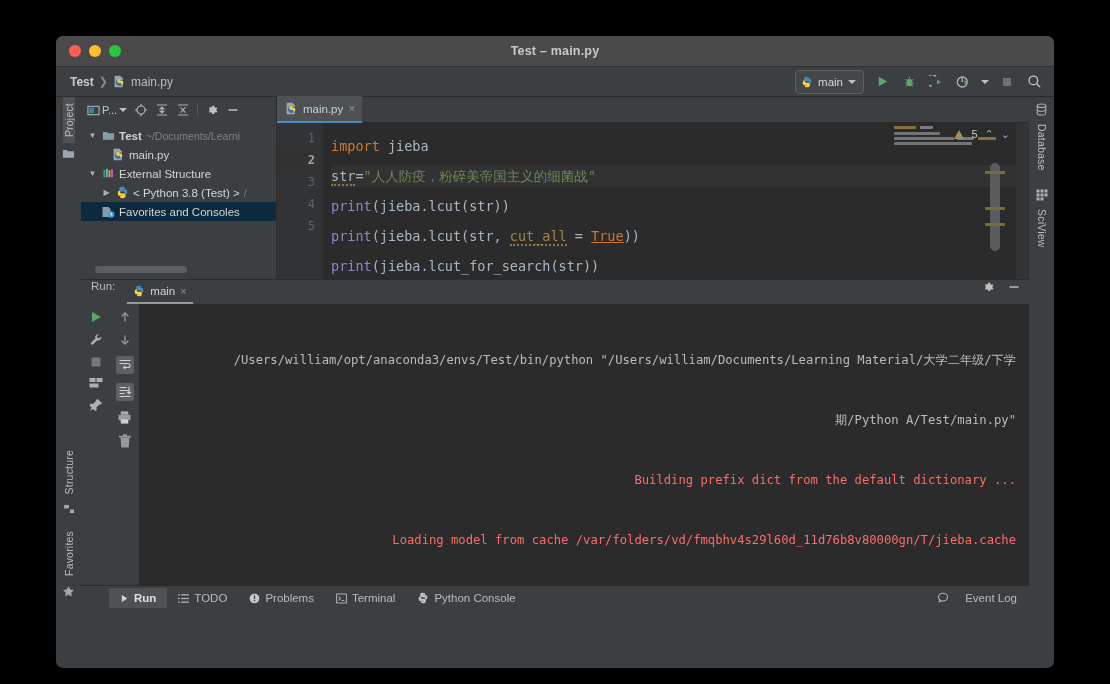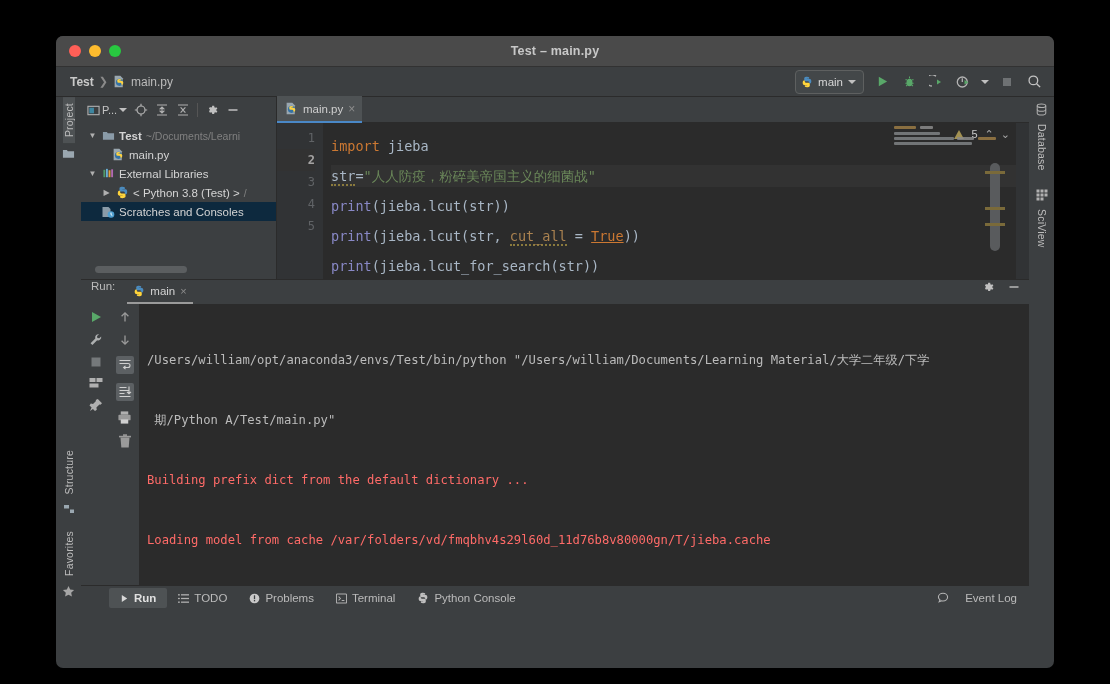--- a/index.html
+++ b/index.html
@@ -81,21 +81,21 @@
 
   
   .runpanel{height:330px;display:flex;flex-direction:column;background:#3c3f41;border-top:1px solid #2b2b2b;}
   .runhead{height:24px;display:flex;align-items:flex-start;padding:0 8px 0 10px;font-size:11.5px;color:#bbbbbb;}
   .runhead .rtab{display:flex;align-items:center;gap:5px;margin-left:12px;padding:0 6px;height:22px;border-bottom:2px solid #9a9a9a;color:#d2d2d2;}
   .runhead .rtab .x{color:#8d8d8d;font-size:11px;}
   .runhead .rt{margin-left:auto;display:flex;align-items:center;gap:12px;}
   .runcontent{flex:1;display:flex;min-height:0;}
   .runtoolA,.runtoolB{width:29px;display:flex;flex-direction:column;align-items:center;padding-top:6px;gap:9px;background:#3c3f41;}
   .runtoolB{background:#3c3f41;}
-  .console{flex:1;background:#2b2b2b;font-family:"DejaVu Sans Mono",monospace;font-size:12.2px;line-height:20px;color:#bbbbbb;padding:6px 0 0 8px;overflow:hidden;white-space:pre;min-width:0;}
+  .console{flex:1;background:#2b2b2b;font-family:"DejaVu Sans Mono",monospace;font-size:12.2px;line-height:20px;color:#bbbbbb;padding:6px 0 0 8px;overflow:hidden;white-space:pre;min-width:0;text-align:right;}
   .console .err{color:#ff6b68;}
   .console .wht{color:#bbbbbb;}
   .consoleScroll{width:13px;background:#2b2b2b;}
 
   
   .bottomtabs{height:24px;background:#3c3f41;display:flex;align-items:center;gap:0;padding-left:28px;border-top:1px solid #2b2b2b;}
   .btab{display:flex;align-items:center;gap:5px;font-size:11.5px;color:#bbbbbb;padding:0 11px;height:20px;}
   .btab.sel{background:#4e5254;color:#e0e0e0;font-weight:bold;border-radius:2px;}
   .bottomtabs .spacer{flex:1;}
   .eventlog{display:flex;align-items:center;gap:16px;font-size:11.5px;color:#bbbbbb;padding-right:12px;}
@@ -278,42 +278,42 @@
             <div class="node">
               <span class="chev">▼</span>
               <span>
                 <svg width="13" height="13" viewBox="0 0 14 14">
                     <rect x="1.5" y="3" width="2" height="8" fill="#4f9a6a"></rect>
                     <rect x="4.3" y="2" width="2" height="9" fill="#6aaed6"></rect>
                     <rect x="7.1" y="3.5" width="2" height="7.5" fill="#e0a33c"></rect>
                     <rect x="9.9" y="2.5" width="2" height="8.5" fill="#b36ab3"></rect>
                   </svg>
               </span>
-              <span class="nm">External Libraries</span>
+              <span class="nm">External Structure</span>
             </div>
             <div class="node" style="padding-left:20px">
               <span class="chev">▶</span>
               <span>
                 <svg width="13" height="13" viewBox="0 0 16 16">
                     <path d="M8 1c3 0 2.9 1.2 2.9 1.2v1.4H7.8v.5h4s2 0 2 3-1.8 3-1.8 3h-1.1V8.6s.1-1.7-1.7-1.7H5.9s-1.6 0-1.6-1.6V3s-.2-2 3.7-2z" fill="#4B8BBE"></path>
                     <path d="M8 15c-3 0-2.9-1.2-2.9-1.2v-1.4h3.1v-.5h-4s-2 0-2-3 1.8-3 1.8-3h1.1v1.5s-.1 1.7 1.7 1.7h3.3s1.6 0 1.6 1.6V13s.2 2-3.7 2z" fill="#FFD43B"></path>
                   </svg>
               </span>
               <span class="nm">&lt; Python 3.8 (Test) &gt;</span>
               <span class="path">/</span>
             </div>
             <div class="node sel" style="padding-left:20px">
               <span>
                 <svg width="14" height="14" viewBox="0 0 14 14">
                     <path d="M1.5 2h6l2 2v8h-8z" fill="#8a9ba8"></path>
                     <circle cx="10" cy="9.5" r="3.3" fill="#4e9fd0"></circle>
                     <path d="M10 7.6v2l1.3.9" stroke="#fff" stroke-width="1" fill="none"></path>
                   </svg>
               </span>
-              <span class="nm">Scratches and Consoles</span>
+              <span class="nm">Favorites and Consoles</span>
             </div>
           </div>
           <div class="hscroll">
               <i></i>
             </div>
         </div>
 
         <div class="editor">
           <div class="etabs">
             <div class="etab">

